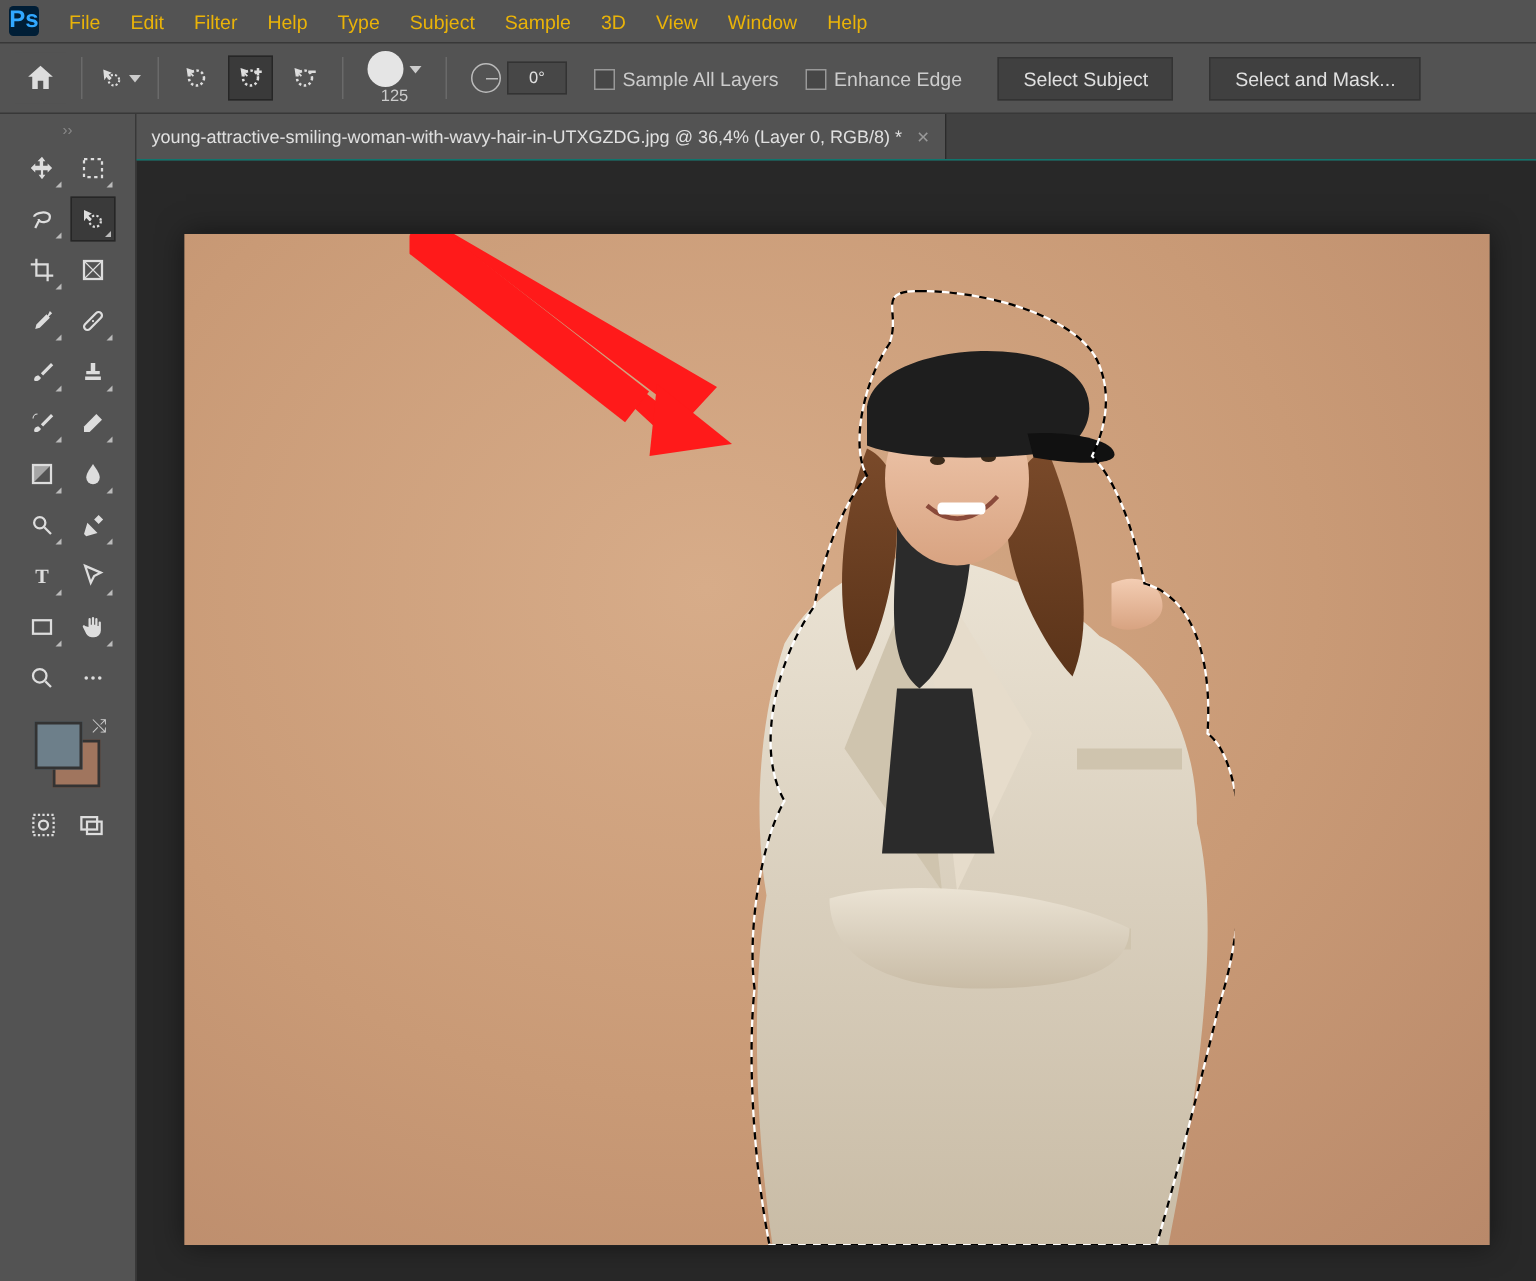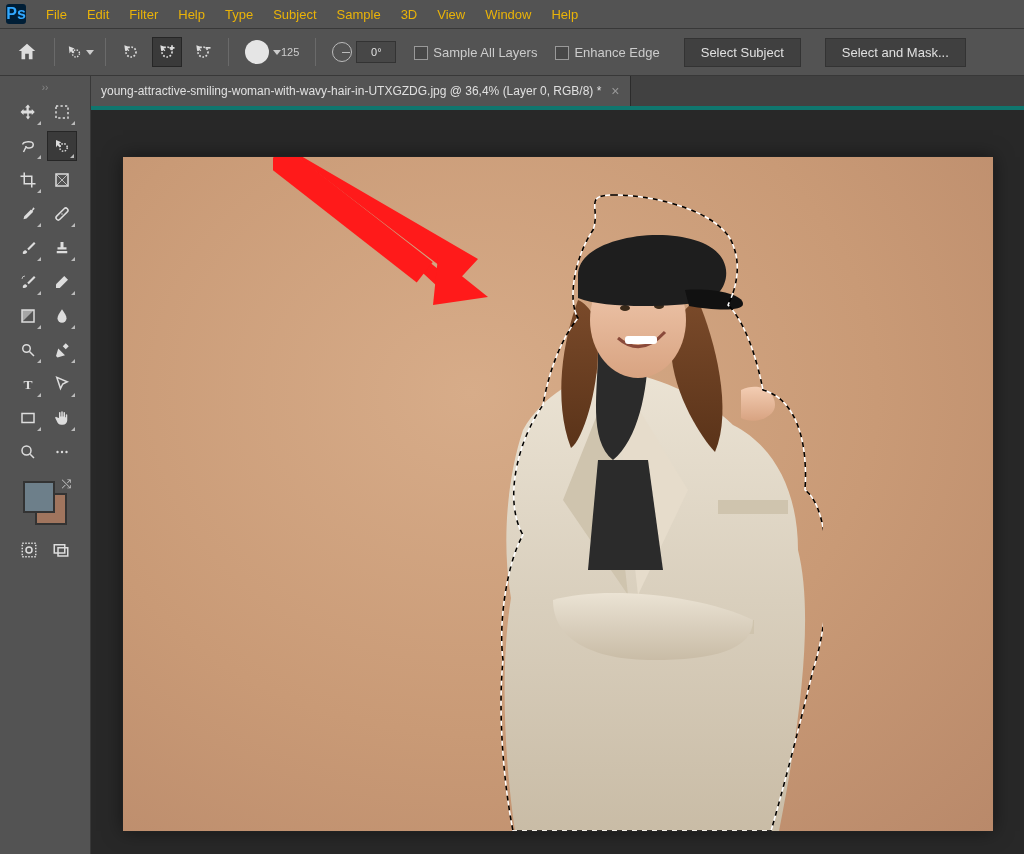--- a/index.html
+++ b/index.html
@@ -5,21 +5,21 @@
   html,body{margin:0;padding:0;background:#535353;color:#ccc;font-family:"Segoe UI",Tahoma,Arial,sans-serif;font-size:13px;width:1024px;height:854px;overflow:hidden;}
   .menubar{height:28px;background:#535353;display:flex;align-items:center;padding:0 6px;gap:0;}
   .ps-logo{width:20px;height:20px;background:#001E36;border-radius:3px;display:flex;align-items:center;justify-content:center;margin-right:10px;}
   .ps-logo span{color:#31A8FF;font-weight:bold;font-size:16px;text-align:center;}
   .menu-item{padding:4px 10px;color:#eab308;cursor:pointer;}
   .optionsbar{height:46px;background:#535353;border-top:1px solid #383838;border-bottom:1px solid #383838;display:flex;align-items:center;padding:0 10px;gap:6px;}
   .home-btn{width:32px;height:32px;display:flex;align-items:center;justify-content:center;background:#535353;border:1px solid transparent;}
   .opt-icon{width:28px;height:28px;display:flex;align-items:center;justify-content:center;border:1px solid transparent;position:relative;}
   .opt-icon.selected{background:#3a3a3a;border:1px solid #262626;}
   .divider{width:1px;height:28px;background:#6a6a6a;margin:0 4px;}
-  .brush-preview{display:flex;flex-direction:row;align-items:center;gap:0;margin:0 6px;}
+  .brush-preview{display:flex;flex-direction:column;align-items:center;gap:0;margin:0 6px;}
   .brush-circle{width:24px;height:24px;border-radius:50%;background:#e5e5e5;}
   .brush-size{font-size:11px;color:#ccc;}
   .chev{width:0;height:0;border-left:4px solid transparent;border-right:4px solid transparent;border-top:5px solid #ccc;display:inline-block;margin-left:3px;}
   .angle-box{display:flex;align-items:center;gap:4px;margin-left:6px;}
   .angle-circle{width:18px;height:18px;border:1px solid #bbb;border-radius:50%;position:relative;}
   .angle-circle::after{content:'';position:absolute;left:50%;top:50%;width:8px;height:1px;background:#bbb;transform-origin:left;}
   .angle-input{width:34px;height:18px;background:#474747;border:1px solid #333;color:#e0e0e0;font-size:11px;text-align:center;}
   .checkbox-opt{display:flex;align-items:flex-end;gap:5px;margin-left:12px;}
   .checkbox-opt .cb{width:12px;height:12px;border:1px solid #999;background:#474747;}
   .opt-button{background:#404040;border:1px solid #333;color:#e0e0e0;padding:6px 16px;font-size:13px;cursor:pointer;margin-left:18px;}
@@ -30,21 +30,21 @@
   .tool{width:30px;height:30px;display:flex;align-items:center;justify-content:center;position:relative;cursor:pointer;}
   .tool.selected{background:#3a3a3a;border:1px solid #262626;box-sizing:border-box;}
   .tool .corner{position:absolute;right:2px;bottom:2px;width:0;height:0;border-left:4px solid transparent;border-bottom:4px solid #bbb;}
   .color-swatches{margin-top:14px;width:44px;height:44px;position:relative;}
   .swatch-fg{width:28px;height:28px;background:#6D7F8A;border:2px solid #333;position:absolute;left:0;top:0;z-index:2;}
   .swatch-bg{width:28px;height:28px;background:#A0755E;border:2px solid #333;position:absolute;right:0;bottom:0;z-index:1;}
   .swap-arrow{position:absolute;right:-4px;top:-4px;font-size:12px;color:#ccc;}
   .mini-tools{display:flex;gap:10px;margin-top:14px;}
   .mini{width:22px;height:22px;display:flex;align-items:center;justify-content:center;}
   .doc-area{flex:1;background:#282828;display:flex;flex-direction:column;}
-  .tabbar{height:30px;background:#414141;display:flex;align-items:center;border-bottom:4px solid #0f766e;}
+  .tabbar{height:30px;background:#414141;display:flex;align-items:center;border-bottom:1px solid #0f766e;}
   .doc-tab{background:#535353;height:30px;display:flex;align-items:center;padding:0 10px;font-size:12px;color:#e0e0e0;gap:10px;border-right:1px solid #2b2b2b;}
   .close-x{color:#999;font-size:14px;cursor:pointer;}
   .canvas-area{flex:1;display:flex;align-items:center;justify-content:center;padding:30px 8px 8px 8px;}
   .canvas{width:870px;height:674px;background:#C99A76;position:relative;box-shadow:0 0 0 1px #222,0 0 18px rgba(0,0,0,0.5);overflow:hidden;}
   .photo-bg{position:absolute;inset:0;background:radial-gradient(ellipse at 40% 35%,#D7AC89 0%,#C99A76 55%,#B9896A 100%);}
   .figure-sel{position:absolute;left:280px;top:33px;width:420px;height:641px;}
   .arrow-annot{position:absolute;left:150px;top:-20px;}
   svg{display:block;}
 </style>
 </head>

